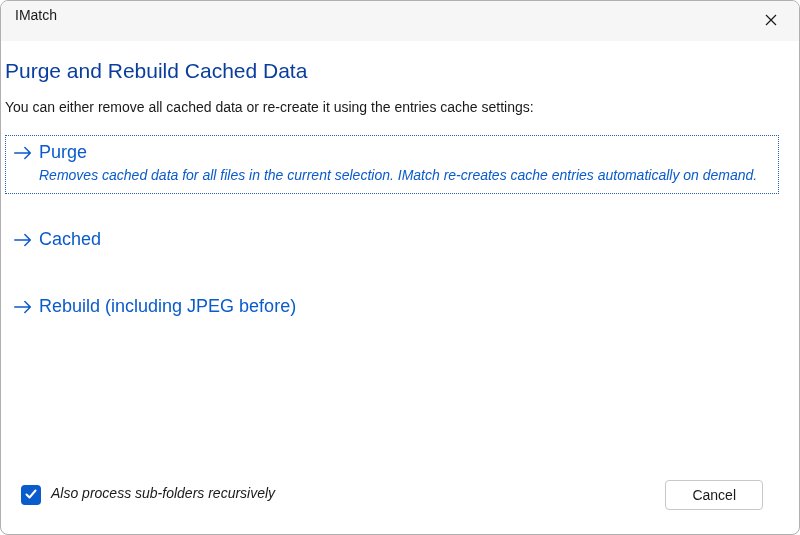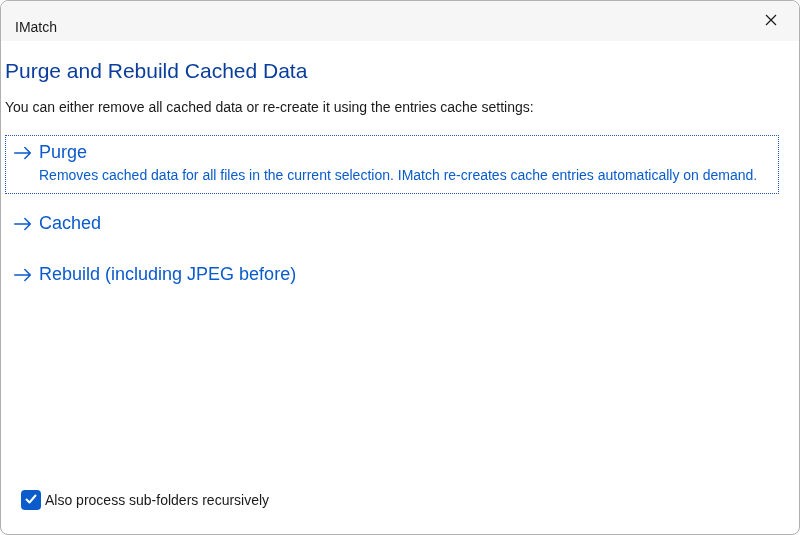--- a/index.html
+++ b/index.html
@@ -20,21 +20,21 @@
       width: 100%;
       height: 100%;
       border: 1px solid #b0b0b0;
       border-radius: 8px;
       display: flex;
       flex-direction: column;
       background: #ffffff;
     }
     .titlebar {
       display: flex;
-      align-items: flex-end;
+      align-items: flex-start;
       justify-content: space-between;
       padding: 6px 10px 6px 14px;
       border-bottom: none;
       background: #f6f6f6;
       border-radius: 8px 8px 0 0;
     }
     .titlebar-title {
       font-size: 14px;
       color: #1a1a1a;
     }
@@ -65,21 +65,21 @@
       margin-bottom: 16px;
     }
     .intro-text {
       font-size: 14px;
       color: #1a1a1a;
       margin-bottom: 20px;
     }
     .options {
       display: flex;
       flex-direction: column;
-      gap: 12px;
+      gap: 28px;
     }
     .option {
       display: flex;
       align-items: flex-start;
       cursor: pointer;
       padding: 6px 6px 8px 6px;
     }
     .option.focused {
       border: 1px dotted #2a5ab8;
       padding: 5px 5px 7px 5px;
@@ -108,32 +108,34 @@
       color: #0a5bcc;
       font-weight: 400;
       line-height: 1.3;
       margin-bottom: 2px;
     }
     .option-desc {
       font-size: 14px;
       color: #0a5bcc;
       line-height: 1.4;
       white-space: pre-line;
+      font-style: italic;
     }
     .footer {
       display: flex;
       align-items: center;
       justify-content: space-between;
       padding: 10px 16px 14px 16px;
       margin-top: auto;
     }
     .checkbox-row {
       display: flex;
-      align-items: center;
-      gap: 4px;
+      align-items: flex-start;
+      gap: 10px;
+      font-style: italic;
     }
     .checkbox {
       width: 20px;
       height: 20px;
       border-radius: 4px;
       background: #0a5bcc;
       display: flex;
       align-items: center;
       justify-content: center;
       cursor: pointer;
@@ -216,15 +218,16 @@
       <div class="checkbox-row">
         <div class="checkbox">
           <span>
             <svg viewBox="0 0 14 14">
                 <path d="M2.5 7.5 L5.5 10.5 L11.5 3.5" stroke="#ffffff" stroke-width="2" fill="none" stroke-linecap="round" stroke-linejoin="round"></path>
               </svg>
           </span>
         </div>
         <span class="checkbox-label">Also process sub-folders recursively</span>
       </div>
+      <button class="cancel-btn">Cancel</button>
     </div>
   </div>
 </div>
 
 </body></html>

